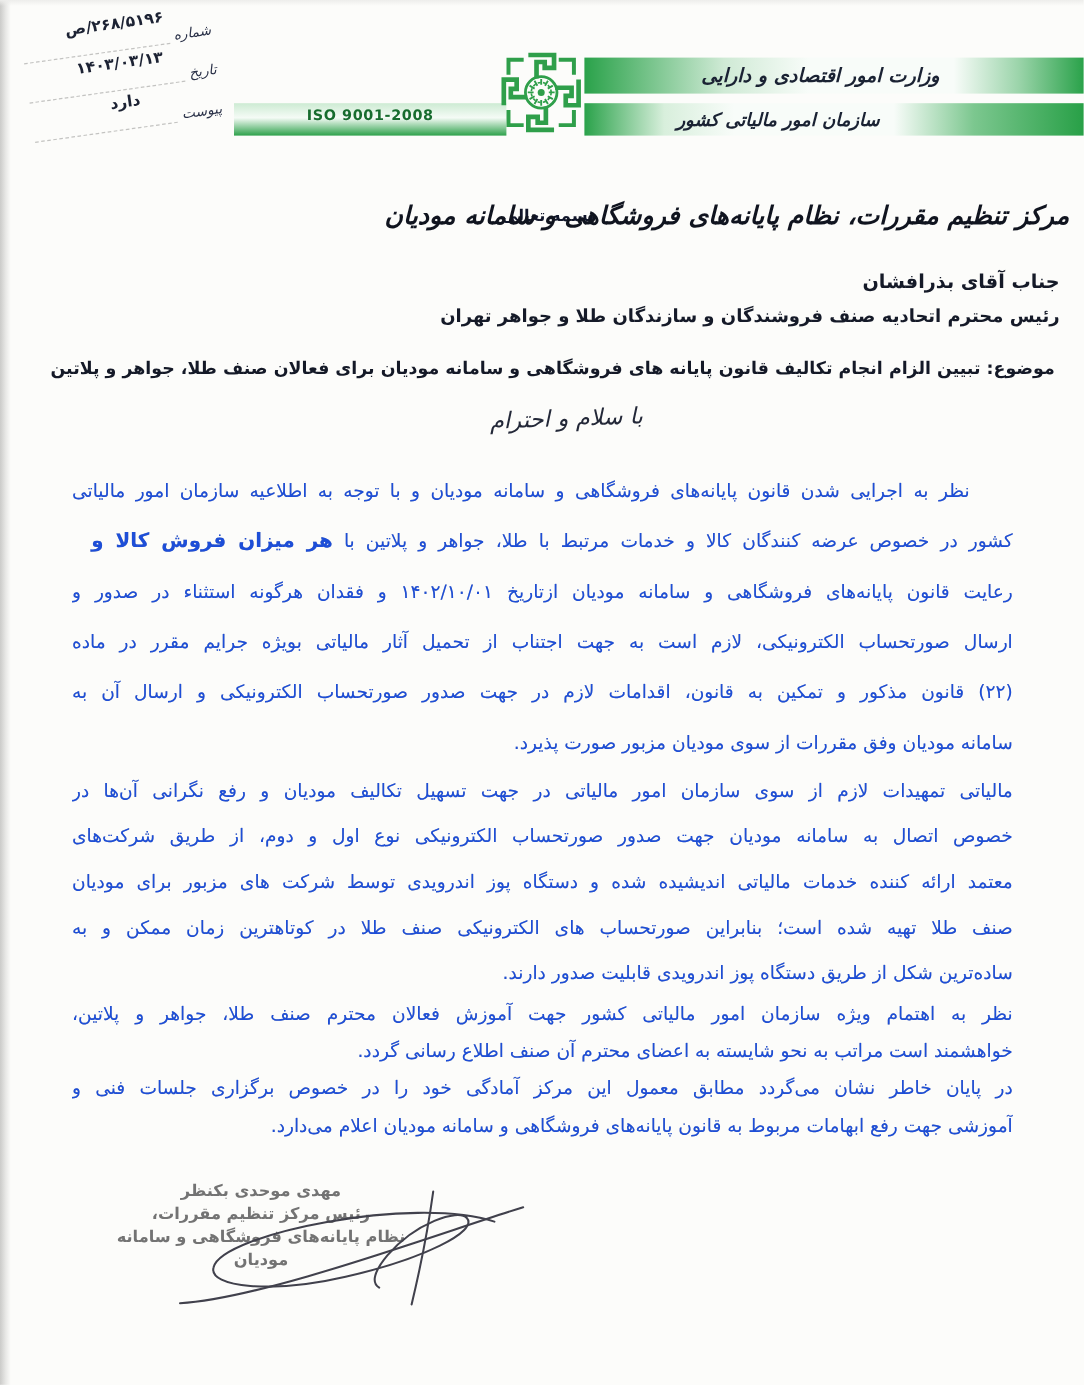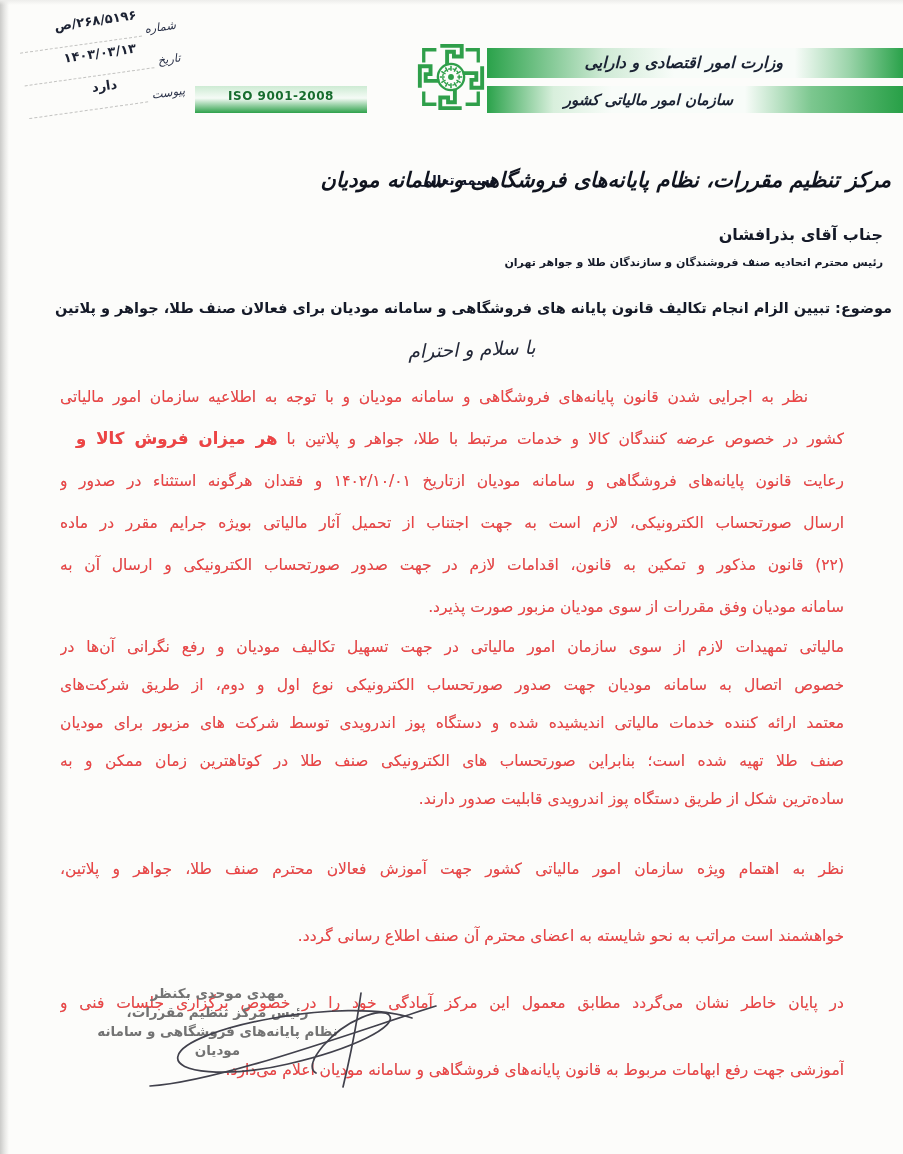--- a/index.html
+++ b/index.html
@@ -18,21 +18,21 @@
   .hdr .labrow{display:flex;align-items:flex-end;height:14px;margin-bottom:3px;}
   .hdr .lab{font-size:11.5px;font-style:italic;color:#2a3148;white-space:nowrap;}
   .hdr .dline{flex:1;border-bottom:1px dashed #c3c3c1;height:10px;margin-right:4px;}
 
   
   .lbann{position:absolute;left:195px;width:217px;}
   .slogan-band{height:18px;line-height:18px;text-align:center;color:#fff;
      font-size:11.5px;font-weight:bold;direction:rtl;
      background:linear-gradient(to right,#14903a,#27a449);}
   .lgrad{height:16px;background:linear-gradient(to bottom,#eef9ef,#2ca24c);}
-  .isobar{position:absolute;left:195px;top:86px;width:172px;height:27px;
+  .isobar{position:absolute;left:195px;top:86px;width:227px;height:27px;
      background:linear-gradient(to bottom,#cdebd3,#f5fbf6 45%,#2ea14b);
      text-align:center;font-size:12px;font-weight:bold;color:#176c2e;
      line-height:20px;letter-spacing:.5px;}
   .rbar{position:absolute;left:487px;right:0;direction:rtl;}
   .rbar1{top:48px;height:30px;
      background:linear-gradient(to right,#2aa24a,#cfead5 28%,#f8fcf9 45%,#f8fcf9 74%,#9bd4aa 87%,#2aa24a);}
   .rbar2{top:86px;height:27px;
      background:linear-gradient(to right,#2aa24a,#d8efdc 16%,#f8fcf9 30%,#f8fcf9 62%,#7cc78f 78%,#28a047);}
   .rtxt{position:absolute;top:50%;transform:translateY(-52%);font-style:italic;
      font-weight:bold;color:#1a2233;white-space:nowrap;}
@@ -41,36 +41,36 @@
 
   .emblem{position:absolute;left:414px;top:40px;width:74px;height:74px;}
 
   
   .bismillah{position:absolute;left:418px;top:172px;font-weight:bold;font-size:13.5px;color:#11162a;}
   .ctitle{position:absolute;right:12px;top:168px;direction:rtl;white-space:nowrap;
      font-size:21px;font-weight:bold;font-style:italic;color:#10141f;}
 
   .recipient{position:absolute;right:20px;top:222px;direction:rtl;text-align:right;color:#151a28;}
   .recipient .r1{font-size:16px;font-weight:bold;line-height:26px;}
-  .recipient .r2{font-size:11px;font-weight:bold;line-height:30px;}
-  .subject{position:absolute;right:11px;top:300px;direction:rtl;white-space:nowrap;
+  .recipient .r2{font-size:15px;font-weight:bold;line-height:30px;}
+  .subject{position:absolute;right:24px;top:300px;direction:rtl;white-space:nowrap;
      font-size:14.5px;font-weight:bold;color:#141927;}
   .salutation{position:absolute;left:408px;top:338px;font-size:19px;font-style:italic;
      color:#232838;transform:rotate(-2deg);white-space:nowrap;}
 
   
-  .body-text{position:absolute;left:60px;top:376px;width:784px;direction:rtl;
-     font-size:15.5px;color:#ef4444;text-shadow:0 0 .5px rgba(43,47,61,.35);}
+  .body-text{position:absolute;left:60px;top:388px;width:784px;direction:rtl;
+     font-size:15.5px;color:#1d4ed8;text-shadow:0 0 .5px rgba(43,47,61,.35);}
   .para{margin:0;}
   .bl{text-align:justify;text-align-last:justify;overflow:hidden;}
   .bl.last{text-align-last:right;}
   .p1 .bl{height:42px;line-height:42px;}
   .p1 .bl:first-child{padding-right:36px;}
   .p2 .bl{height:38px;line-height:38px;}
-  .p3 .bl,.p4 .bl{height:31px;line-height:31px;margin-top:36px;}
+  .p3 .bl,.p4 .bl{height:31px;line-height:31px;}
   .bl b{font-weight:bold;font-size:16.5px;margin-left:16px;}
 
   
   .sig{position:absolute;left:85px;top:984px;width:265px;direction:rtl;text-align:center;
      font-weight:bold;font-size:13.5px;line-height:19px;color:#737373;}
   .scrawl{position:absolute;left:140px;top:988px;width:300px;height:110px;}
 </style>
 </head>
 <body>
 

